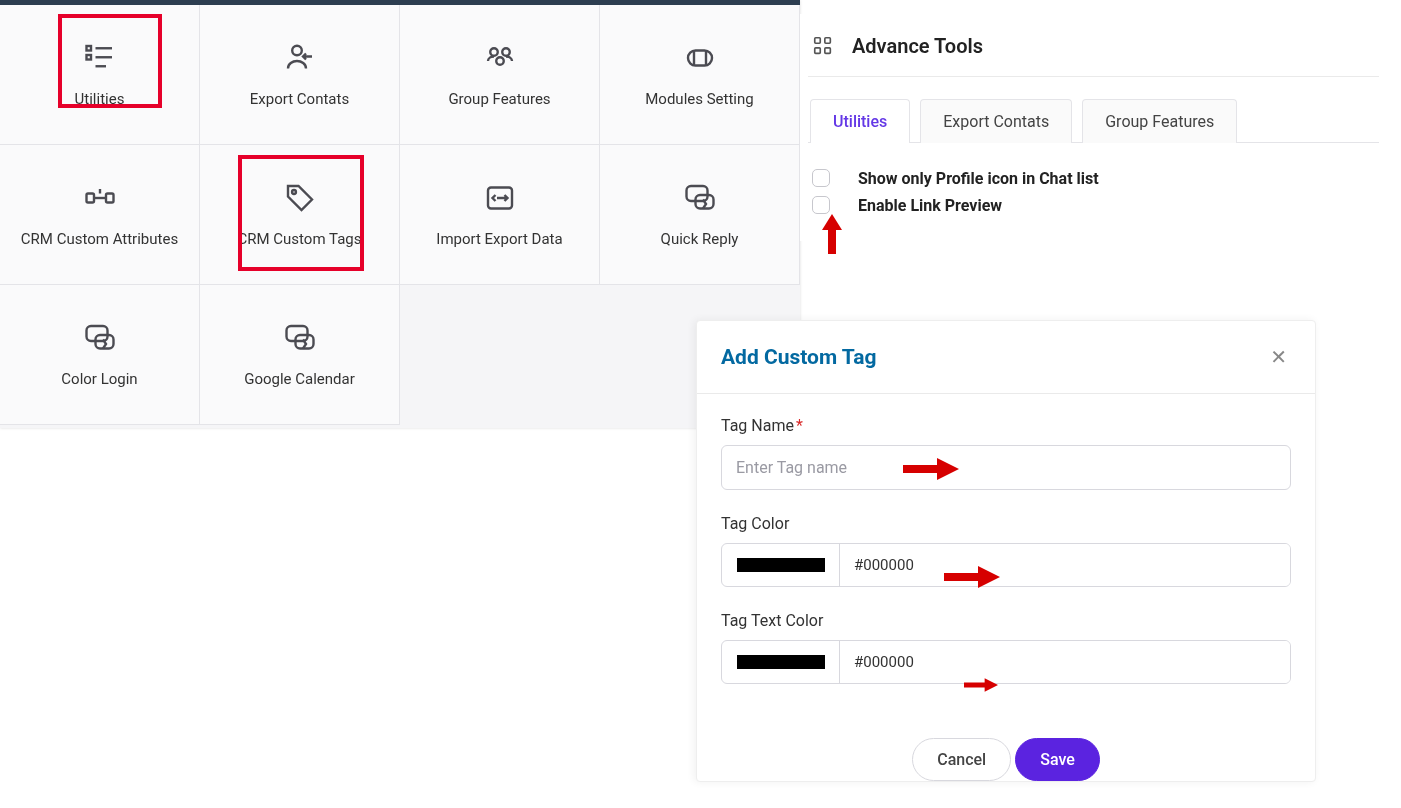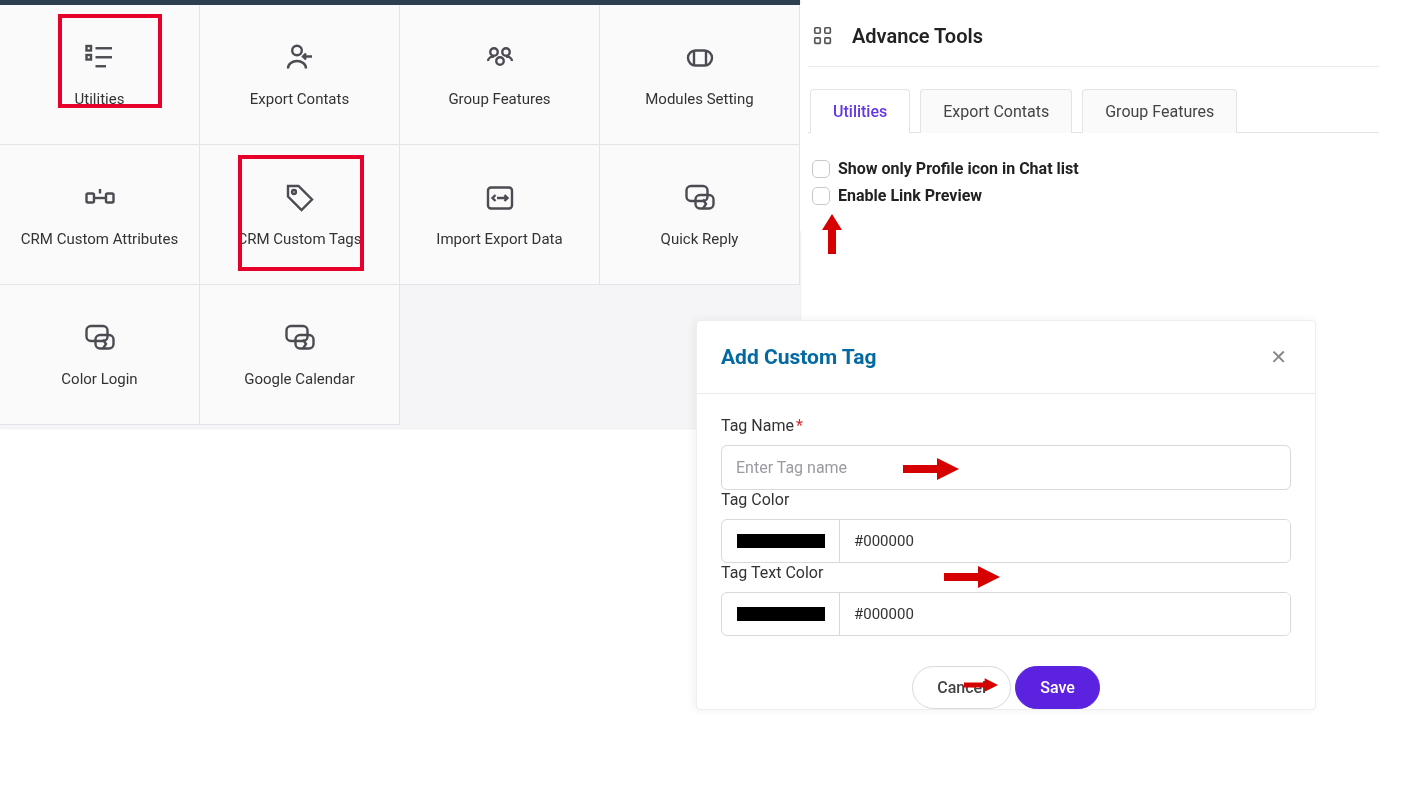--- a/index.html
+++ b/index.html
@@ -62,21 +62,21 @@
       position: absolute;
       border: 4px solid #e6002a;
       pointer-events: none;
     }
     .red-box.utilities { top: 14px; left: 58px; width: 104px; height: 94px; }
     .red-box.crmtags { top: 155px; left: 238px; width: 126px; height: 116px; }
 
     .right-top {
       position: absolute;
       left: 800px;
-      top: 4px;
+      top: 14px;
       width: 601px;
       padding: 14px 22px 0 8px;
       background: #fff;
     }
     .adv-header {
       display: flex;
       align-items: center;
       gap: 18px;
       padding: 6px 0 18px 4px;
       border-bottom: 1px solid #eaeaea;
@@ -112,22 +112,22 @@
       font-weight: 500;
       border-color: #e4e4e8;
     }
     .tab-content {
       border-top: 1px solid #e4e4e8;
       padding: 22px 4px;
       margin-top: -1px;
     }
     .check-row {
       display: flex;
-      align-items: flex-end;
-      gap: 8px;
+      align-items: flex-start;
+      gap: 28px;
       padding: 4px 0;
     }
     .checkbox {
       width: 18px;
       height: 18px;
       border: 1.5px solid #c7c7cd;
       border-radius: 5px;
       background: #fff;
       cursor: pointer;
     }
@@ -176,20 +176,21 @@
       color: #888;
       cursor: pointer;
       background: none;
       border: none;
       padding: 4px;
     }
     .modal-body {
       padding: 22px 24px 8px 24px;
     }
     .field {
+      margin-bottom: 24px;
     }
     .field-label {
       font-size: 16px;
       color: #333;
       margin-bottom: 10px;
       display: block;
     }
     .req {
       color: #d92b2b;
       margin-left: 2px;

